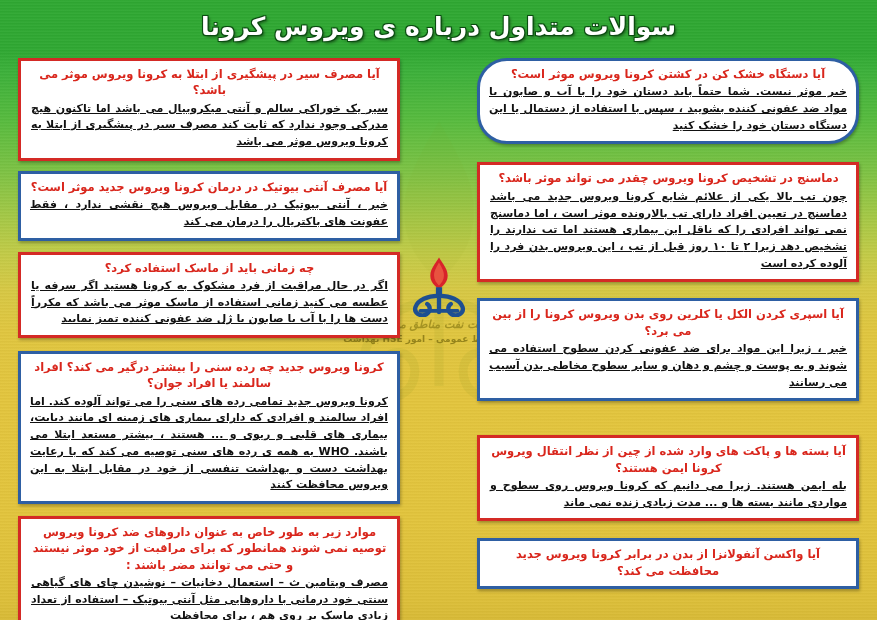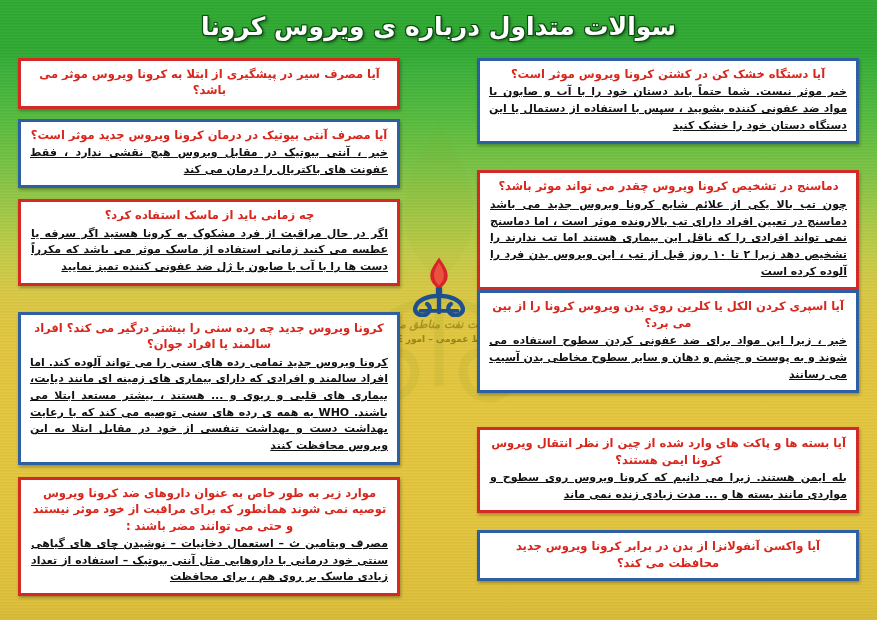--- a/index.html
+++ b/index.html
@@ -195,50 +195,51 @@
         <path d="M52 66 C 68 66, 84 72, 88 84 C 91 94, 79 100, 71 96
                  C 64 92, 63 83, 69 79"></path>
       </g>
       <path d="M20 90 L80 90" stroke="#1d4f91" stroke-width="6" stroke-linecap="round"></path>
     </svg>
     <div class="company">شرکت نفت مناطق مرکزی</div>
     <div class="dept">روابط عمومی – امور HSE بهداشت</div>
   </div>
 
   <div class="column" id="col-right">
-      <div class="card blue" style="margin-bottom: 26px;">
+      <div class="card blue" style="margin-bottom: 18px; border-radius: 30px;">
         <p class="q">آیا دستگاه خشک کن در کشتن کرونا ویروس موثر است؟</p>
         <p class="a">خیر موثر نیست. شما حتماً باید دستان خود را با آب و صابون یا مواد ضد عفونی کننده بشویید ، سپس با استفاده از دستمال یا این دستگاه دستان خود را خشک کنید</p>
       </div>
-      <div class="card red" style="">
+      <div class="card red" style="margin-bottom: 16px;">
         <p class="q">دماسنج در تشخیص کرونا ویروس چقدر می تواند موثر باشد؟</p>
         <p class="a">چون تب بالا یکی از علائم شایع کرونا ویروس جدید می باشد دماسنج در تعیین افراد دارای تب بالارونده موثر است ، اما دماسنج نمی تواند افرادی را که ناقل این بیماری هستند اما تب ندارند را تشخیص دهد زیرا ۲ تا ۱۰ روز قبل از تب ، این ویروس بدن فرد را آلوده کرده است</p>
       </div>
       <div class="card blue" style="margin-bottom: 34px;">
         <p class="q">آیا اسپری کردن الکل یا کلرین روی بدن ویروس کرونا را از بین می برد؟</p>
         <p class="a">خیر ، زیرا این مواد برای ضد عفونی کردن سطوح استفاده  می شوند و به پوست و چشم و دهان و سایر سطوح مخاطی بدن آسیب می رسانند</p>
       </div>
       <div class="card red" style="margin-bottom: 17px;">
         <p class="q">آیا بسته ها و پاکت های وارد شده از چین از نظر انتقال ویروس کرونا ایمن هستند؟</p>
         <p class="a">بله ایمن هستند. زیرا می دانیم که کرونا ویروس روی سطوح و مواردی مانند بسته ها و ... مدت زیادی زنده نمی ماند</p>
       </div>
       <div class="card blue" style="margin-bottom: 0px;">
         <p class="q">آیا واکسن آنفولانزا از بدن در برابر کرونا ویروس جدید محافظت می کند؟</p>
       </div>
     </div>
 
   <div class="column" id="col-left">
       <div class="card red" style="margin-bottom: 10px;">
         <p class="q">آیا مصرف سیر در پیشگیری از ابتلا به کرونا ویروس موثر می باشد؟</p>
+        <p class="a">سیر یک خوراکی سالم و آنتی میکروبیال می باشد اما تاکنون هیچ مدرکی وجود ندارد که ثابت کند مصرف سیر در پیشگیری از ابتلا به کرونا ویروس موثر می باشد</p>
       </div>
       <div class="card blue" style="margin-bottom: 11px;">
         <p class="q">آیا مصرف آنتی بیوتیک در درمان کرونا ویروس جدید موثر است؟</p>
         <p class="a">خیر ، آنتی بیوتیک در مقابل ویروس هیچ نقشی ندارد ، فقط عفونت های باکتریال را درمان می کند</p>
       </div>
-      <div class="card red" style="margin-bottom: 26px;">
+      <div class="card red" style="margin-bottom: 13px;">
         <p class="q">چه زمانی باید از ماسک استفاده کرد؟</p>
         <p class="a">اگر در حال مراقبت از فرد مشکوک به کرونا هستید اگر سرفه یا عطسه می کنید زمانی استفاده از ماسک موثر می باشد که مکرراً دست ها را با آب یا صابون یا ژل ضد عفونی کننده تمیز نمایید</p>
       </div>
       <div class="card blue" style="margin-bottom: 12px;">
         <p class="q">کرونا ویروس جدید چه رده سنی را بیشتر درگیر می کند؟ افراد سالمند یا افراد جوان؟</p>
         <p class="a">کرونا ویروس جدید تمامی رده های سنی را می تواند آلوده کند. اما افراد سالمند و افرادی که دارای بیماری های زمینه ای مانند دیابت، بیماری های قلبی و ریوی و ... هستند ، بیشتر مستعد ابتلا می باشند. WHO به همه ی رده های سنی توصیه می کند که با رعایت بهداشت دست و بهداشت تنفسی از خود در  مقابل ابتلا  به این ویروس محافظت کنند</p>
       </div>
       <div class="card red" style="margin-bottom: 0px;">
         <p class="q">موارد زیر به طور خاص به عنوان داروهای ضد کرونا ویروس توصیه نمی شوند همانطور که برای مراقبت از خود موثر نیستند و حتی می توانند مضر باشند :</p>
         <p class="a">مصرف ویتامین ث – استعمال دخانیات – نوشیدن چای های گیاهی سنتی خود درمانی با داروهایی مثل آنتی بیوتیک – استفاده از تعداد زیادی ماسک بر روی هم ، برای محافظت</p>

